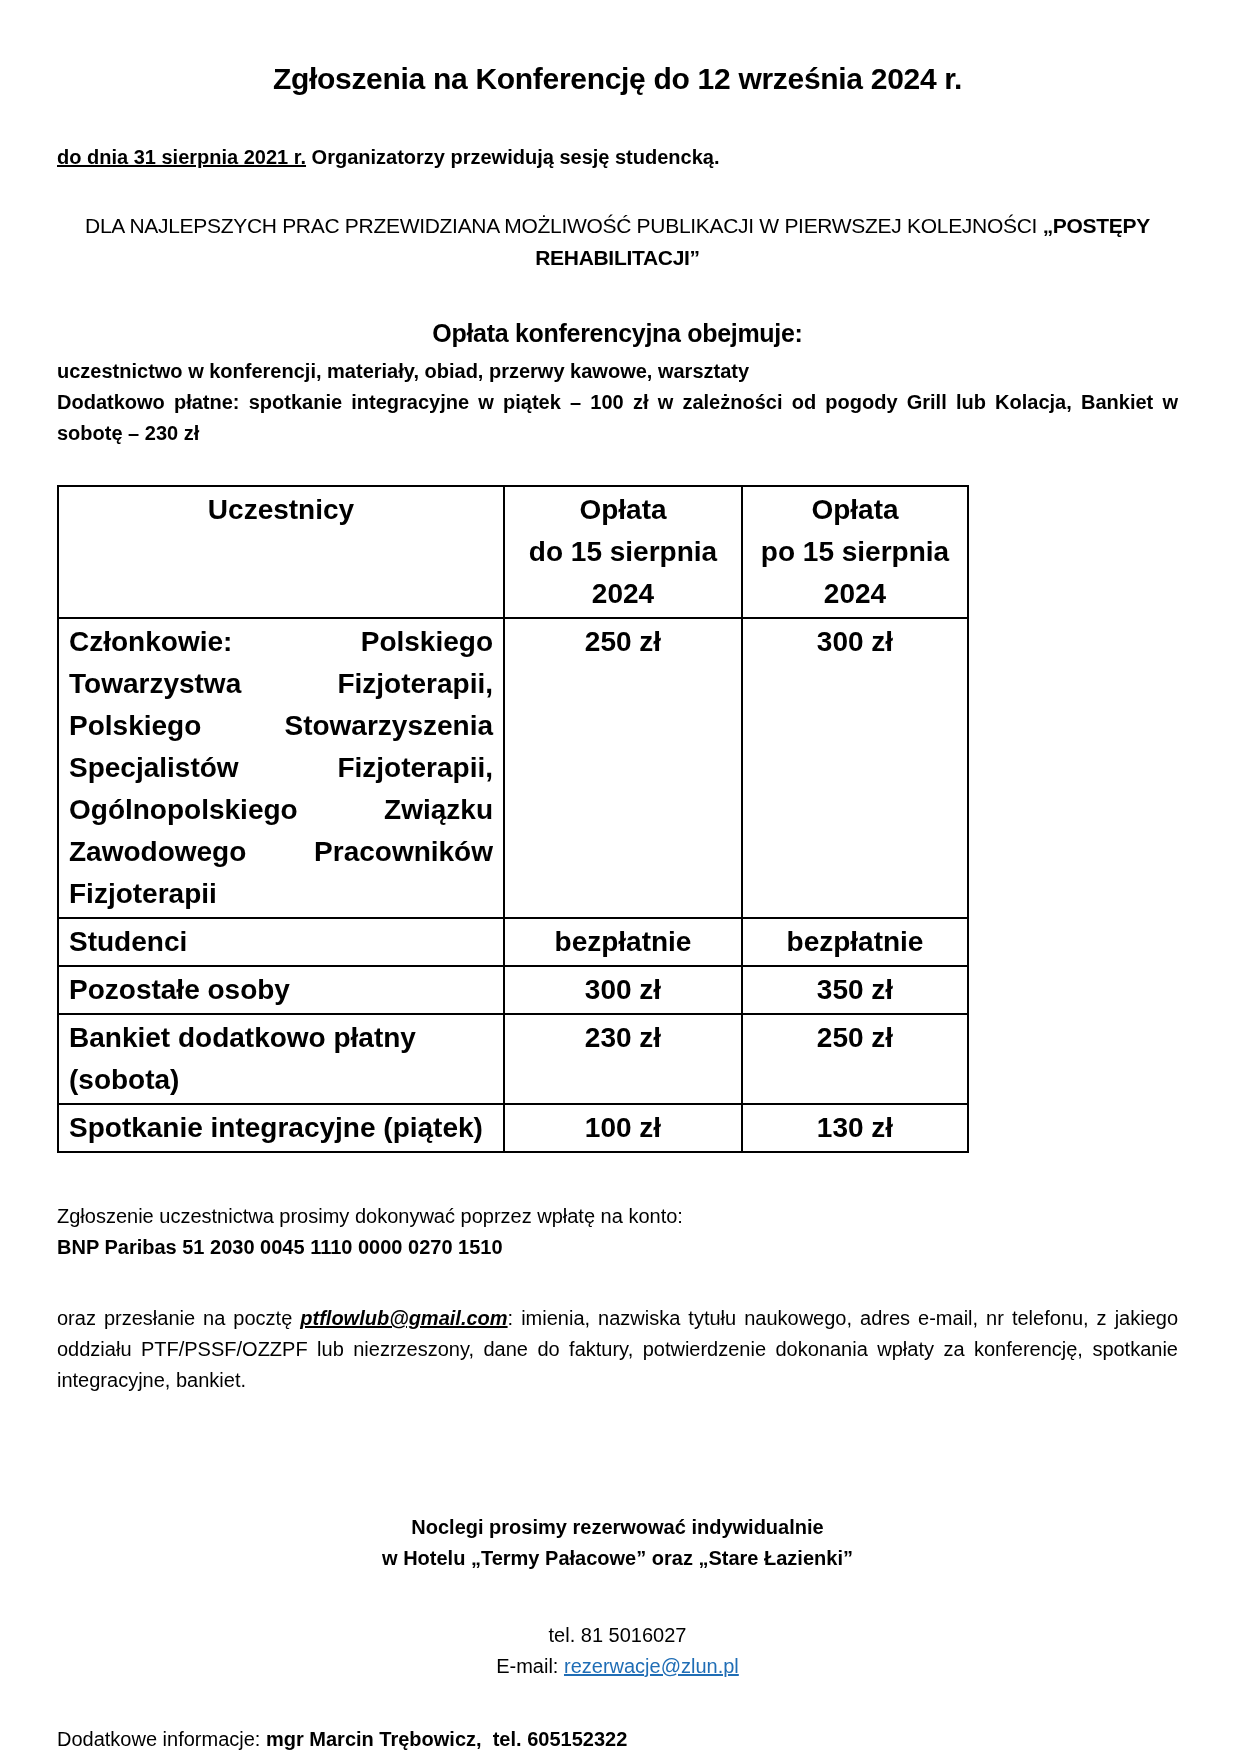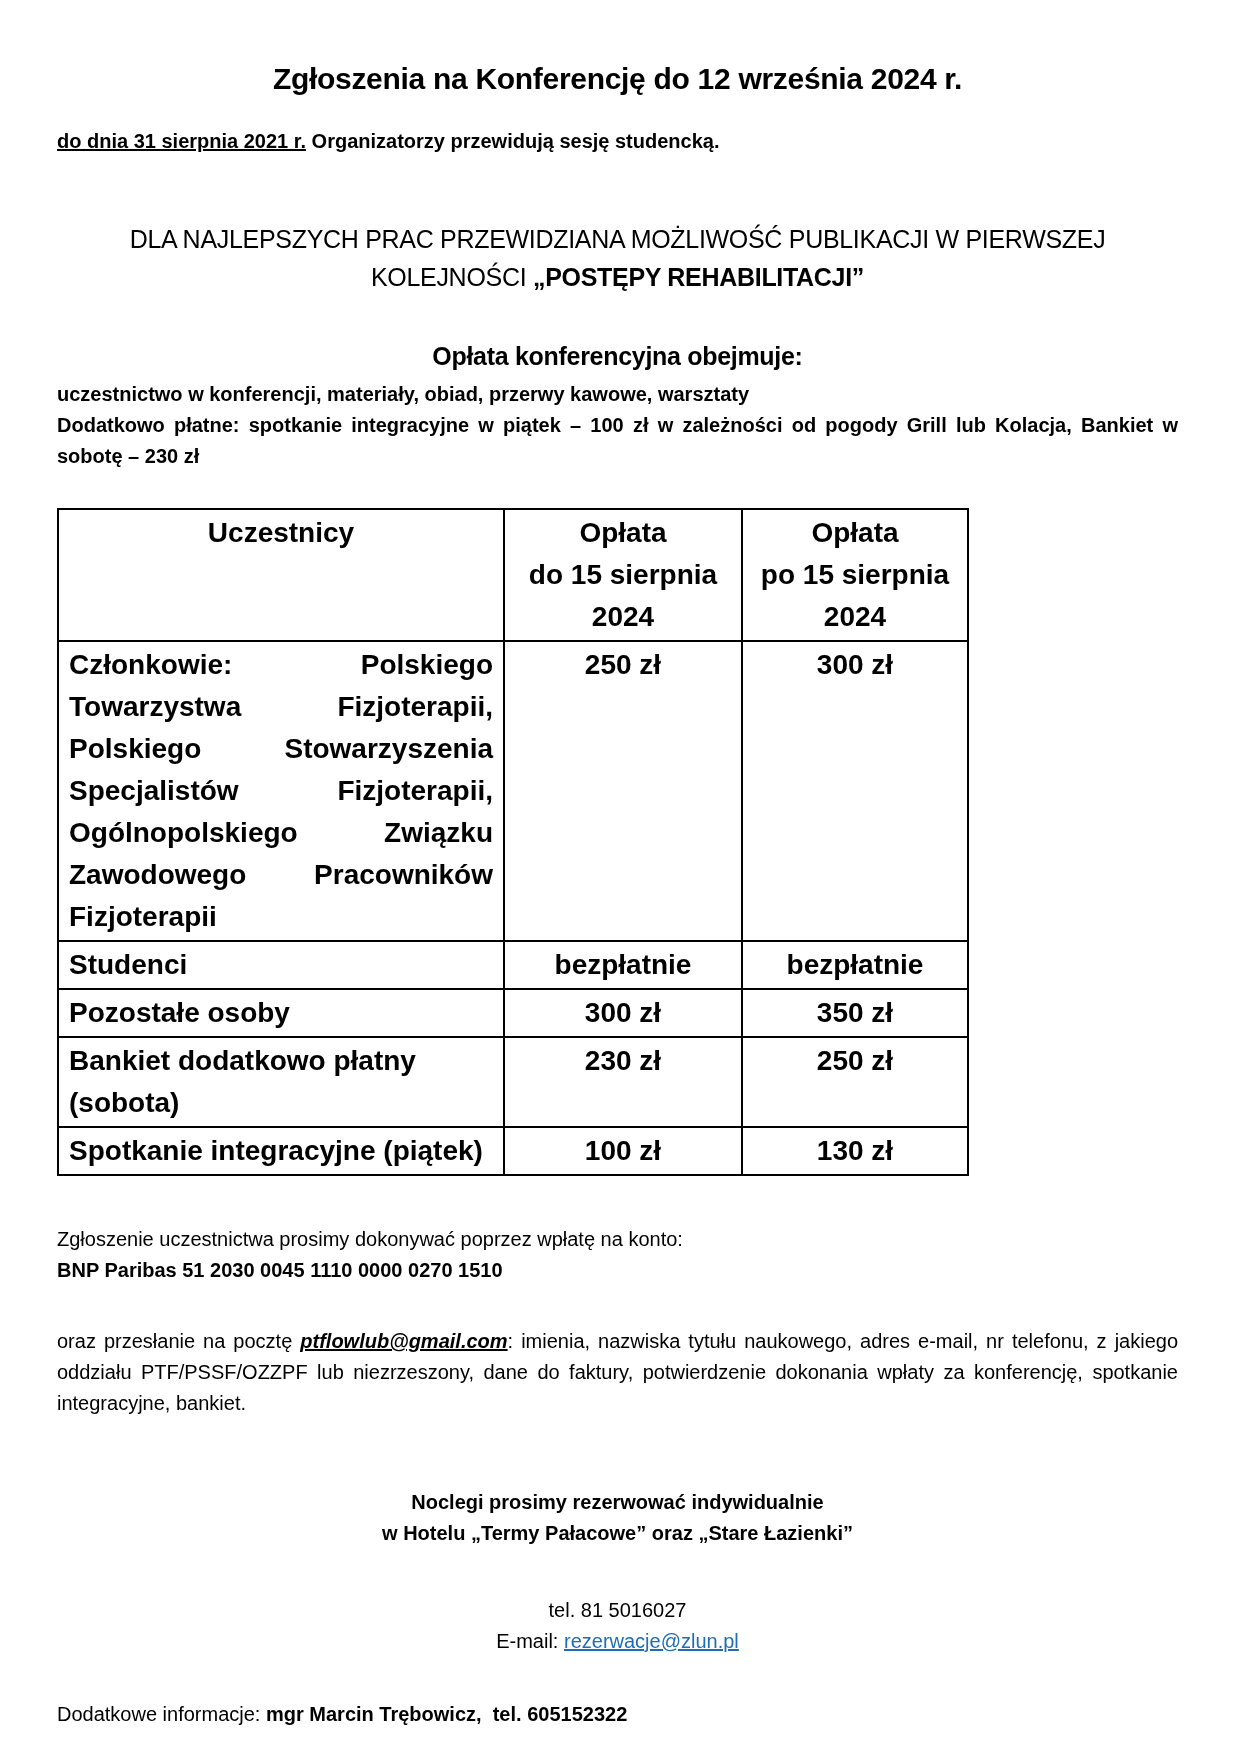--- a/index.html
+++ b/index.html
@@ -14,45 +14,45 @@
   .page {
     width: 1240px;
     height: 1754px;
     padding: 62px 62px 40px 57px;
     background: #ffffff;
   }
   .title {
     font-size: 30px;
     letter-spacing: -0.3px;
     text-align: center;
-    margin-bottom: 30px;
+    margin-bottom: 46px;
   }
   .para {
     font-size: 20px;
     line-height: 1.55;
     text-align: justify;
   }
   .para-stretch {
     text-align: justify;
     text-align-last: justify;
   }
   .bold { font-weight: bold; }
   .underline { text-decoration: underline; }
   .email-black {
     color: #000000;
     font-weight: bold;
     font-style: italic;
     text-decoration: underline;
   }
   .publication {
-    font-size: 25px;
+    font-size: 21px;
     letter-spacing: -0.3px;
     line-height: 1.5;
     text-align: center;
-    margin-top: 64px;
+    margin-top: 37px;
   }
   .fee-heading {
     font-size: 25px;
     letter-spacing: -0.3px;
     text-align: center;
     margin-top: 46px;
     margin-bottom: 8px;
     font-weight: bold;
   }
   .fee-lines {
@@ -80,21 +80,21 @@
   col.c1 { width: 446px; }
   col.c2 { width: 238px; }
   col.c3 { width: 226px; }
   td.label { text-align: left; }
   td.label-justify { text-align: justify; }
   td.price { text-align: center; vertical-align: middle; }
   .payment-block { margin-top: 48px; font-size: 20px; line-height: 1.55; }
   .address-block { margin-top: 40px; font-size: 20px; line-height: 1.55; }
   .details-para { font-size: 20px; line-height: 1.55; text-align: justify; }
   .lodging {
-    margin-top: 68px;
+    margin-top: 116px;
     text-align: center;
     font-size: 20px;
     font-weight: bold;
     line-height: 1.55;
   }
   .phone-block {
     margin-top: 46px;
     text-align: center;
     font-size: 20px;
     line-height: 1.55;

